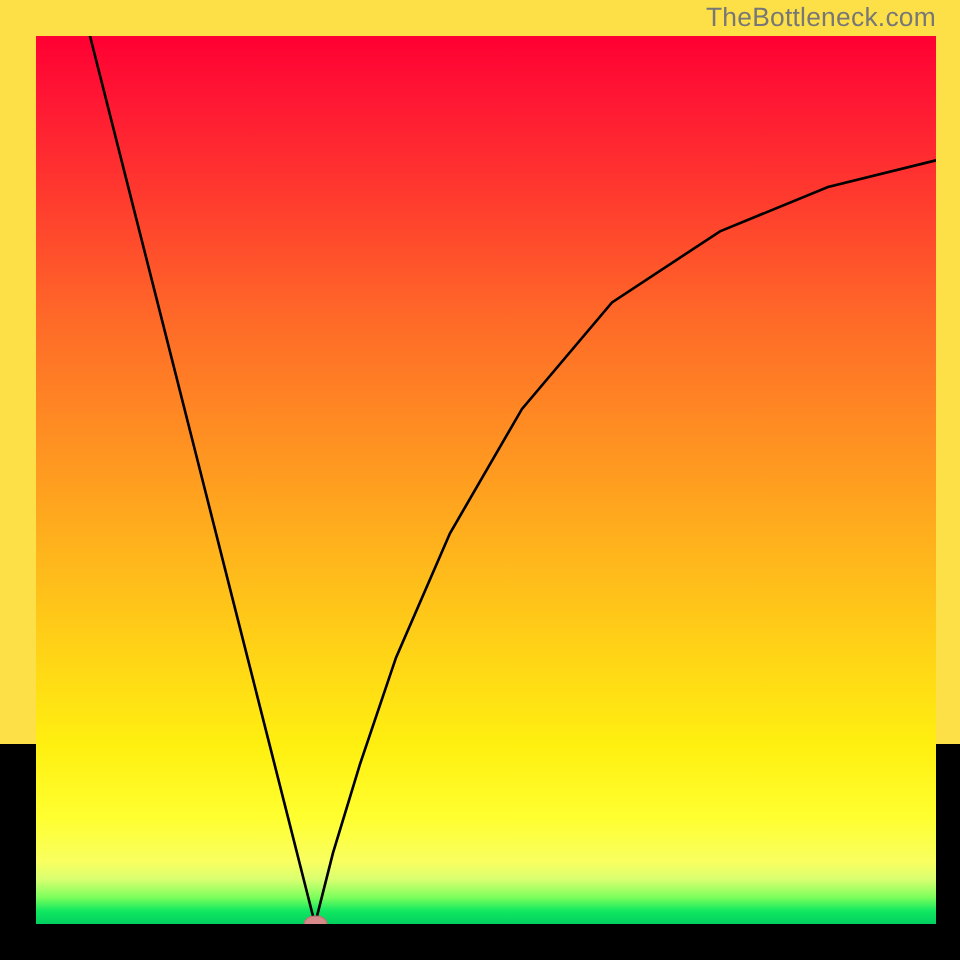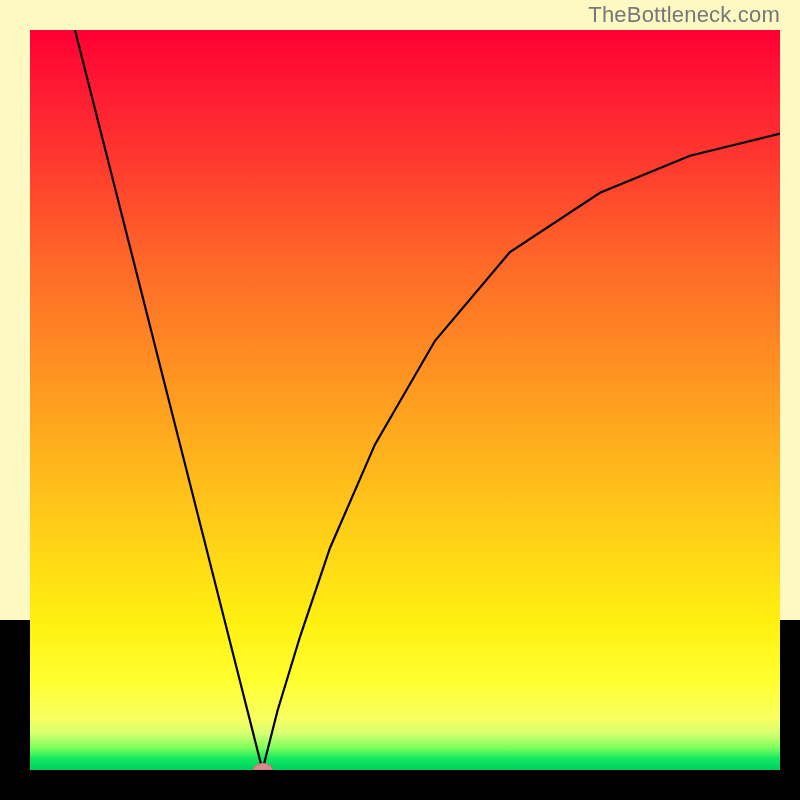--- a/index.html
+++ b/index.html
@@ -8,21 +8,21 @@
     width: 800px;
     height: 800px;
     overflow: hidden;
     font-family: Arial, Helvetica, sans-serif;
     background: #000;
   }
   .container {
     width: 800px;
     height: 620px;
     position: relative;
-    background: #fef9c3;
+    background: #fde047;
   }
   .watermark {
     position: absolute;
     top: 2px;
     right: 20px;
     color: #777;
     font-size: 22px;
     font-weight: 500;
     z-index: 20;
     letter-spacing: 0.2px;

